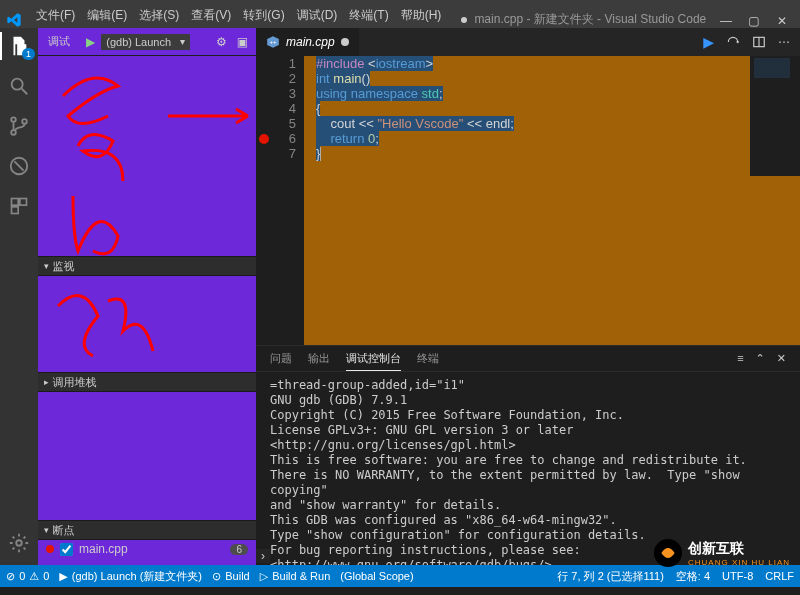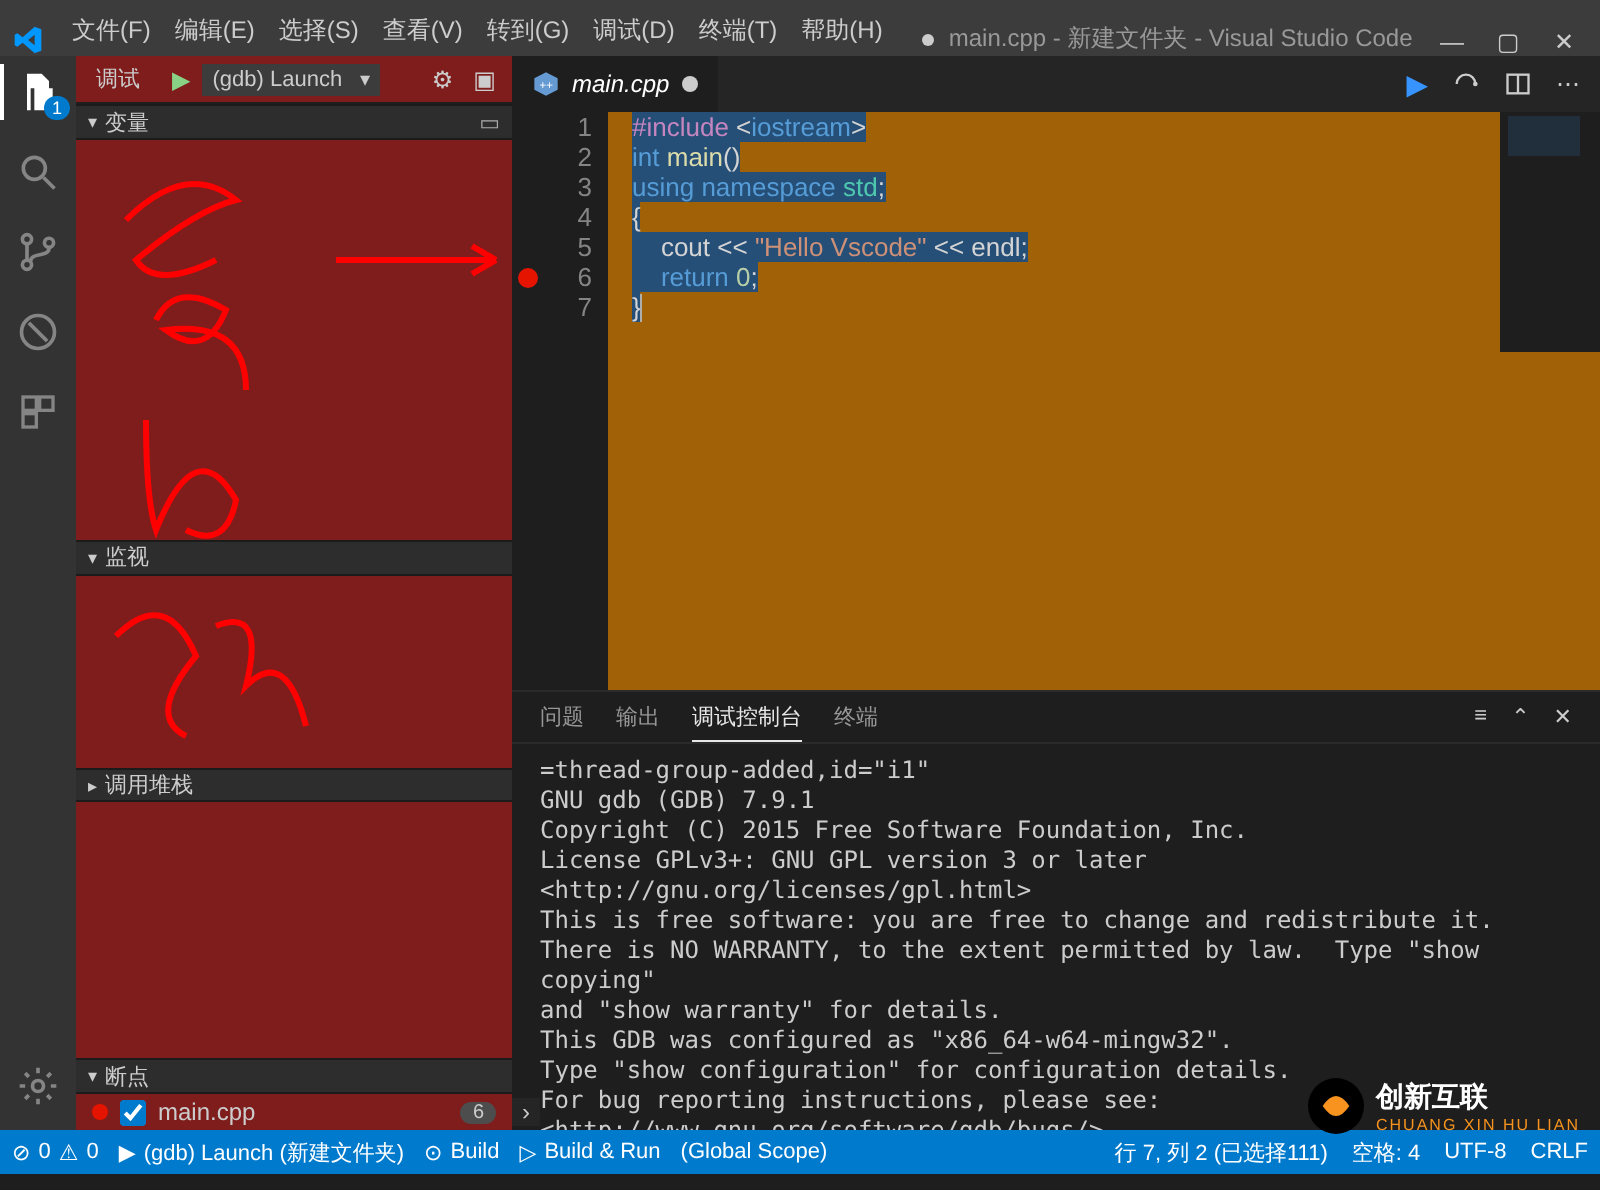--- a/index.html
+++ b/index.html
@@ -15,21 +15,21 @@
 
 .main-row { display: flex; height: 537px; }
 
 .activity-bar { width: 38px; background: #333333; display: flex; flex-direction: column; align-items: center; padding-top: 6px; gap: 16px; color: #858585; position: relative; }
 .activity-bar .ab-item { width: 24px; height: 24px; display: flex; align-items: center; justify-content: center; position: relative; }
 .activity-bar .ab-item.active::before { content: ""; position: absolute; left: -7px; top: -2px; width: 2px; height: 28px; background: #fff; }
 .activity-bar .ab-item.active { color: #fff; }
 .activity-bar .badge { position: absolute; bottom: -2px; right: -4px; background: #007acc; color: #fff; border-radius: 8px; font-size: 9px; padding: 0 4px; line-height: 12px; }
 .activity-bottom { margin-top: auto; margin-bottom: 10px; }
 
-.sidebar { width: 218px; background: #7f1d1d; display: flex; flex-direction: column; position: relative; }
+.sidebar { width: 218px; background: #6d28d9; display: flex; flex-direction: column; position: relative; }
 .side-tab-row { height: 28px; display: flex; align-items: center; border-bottom: 1px solid #1e1e1e; }
 .side-tab { padding: 0 10px; color: #ccc; font-size: 11px; height: 100%; display:flex; align-items:center; }
 .play-group { display: flex; align-items: center; gap: 6px; margin-left: 6px; }
 .green-play { color: #89d185; }
 .dropdown { background: #3c3c3c; border: 1px solid #3c3c3c; color: #ccc; padding: 1px 18px 1px 4px; font-size: 11px; position: relative; }
 .dropdown::after { content: "▾"; position: absolute; right: 4px; top: 1px; font-size: 10px; color: #ccc; }
 .side-icons-right { margin-left: auto; display: flex; gap: 10px; padding-right: 8px; color: #ccc; }
 .section-header { height: 20px; background: #2d2d2d; color: #ccc; font-size: 11px; display: flex; align-items: center; padding-left: 6px; border-top: 1px solid #1b1b1b; border-bottom: 1px solid #1b1b1b; }
 .section-header::before { content: "▾"; margin-right: 4px; font-size: 9px; }
 .section-header.coll::before { content: "▸"; }
@@ -168,24 +168,20 @@
       <div class="side-tab">调试</div>
       <div class="play-group">
         <span class="green-play">▶</span>
         <span class="dropdown">(gdb) Launch</span>
       </div>
       <div class="side-icons-right">
         <span>⚙</span>
         <span>▣</span>
       </div>
     </div>
-    <div class="section-header">
-      <span>变量</span>
-      <span class="sh-icon">▭</span>
-    </div>
     <div class="section-body vars-body">
       <svg class="red-annot" style="left:0;top:0" width="218" height="200">
         <path d="M25 40 q30 -30 55 -10 q-20 5 -50 30 q10 15 40 0 M40 90 q10 -20 35 -5 q-10 25 -30 10 q40 -5 40 30 M35 140 q0 40 5 55 q20 -50 40 -15 q-5 25 -25 15" stroke="#ff0000" stroke-width="3" fill="none"></path>
         <path d="M130 60 h80 m0 0 l-12 -7 m12 7 l-12 7" stroke="#ff0000" stroke-width="3" fill="none"></path>
       </svg>
     </div>
     <div class="section-header">
         <span>监视</span>
       </div>
     <div class="section-body watch-body">

